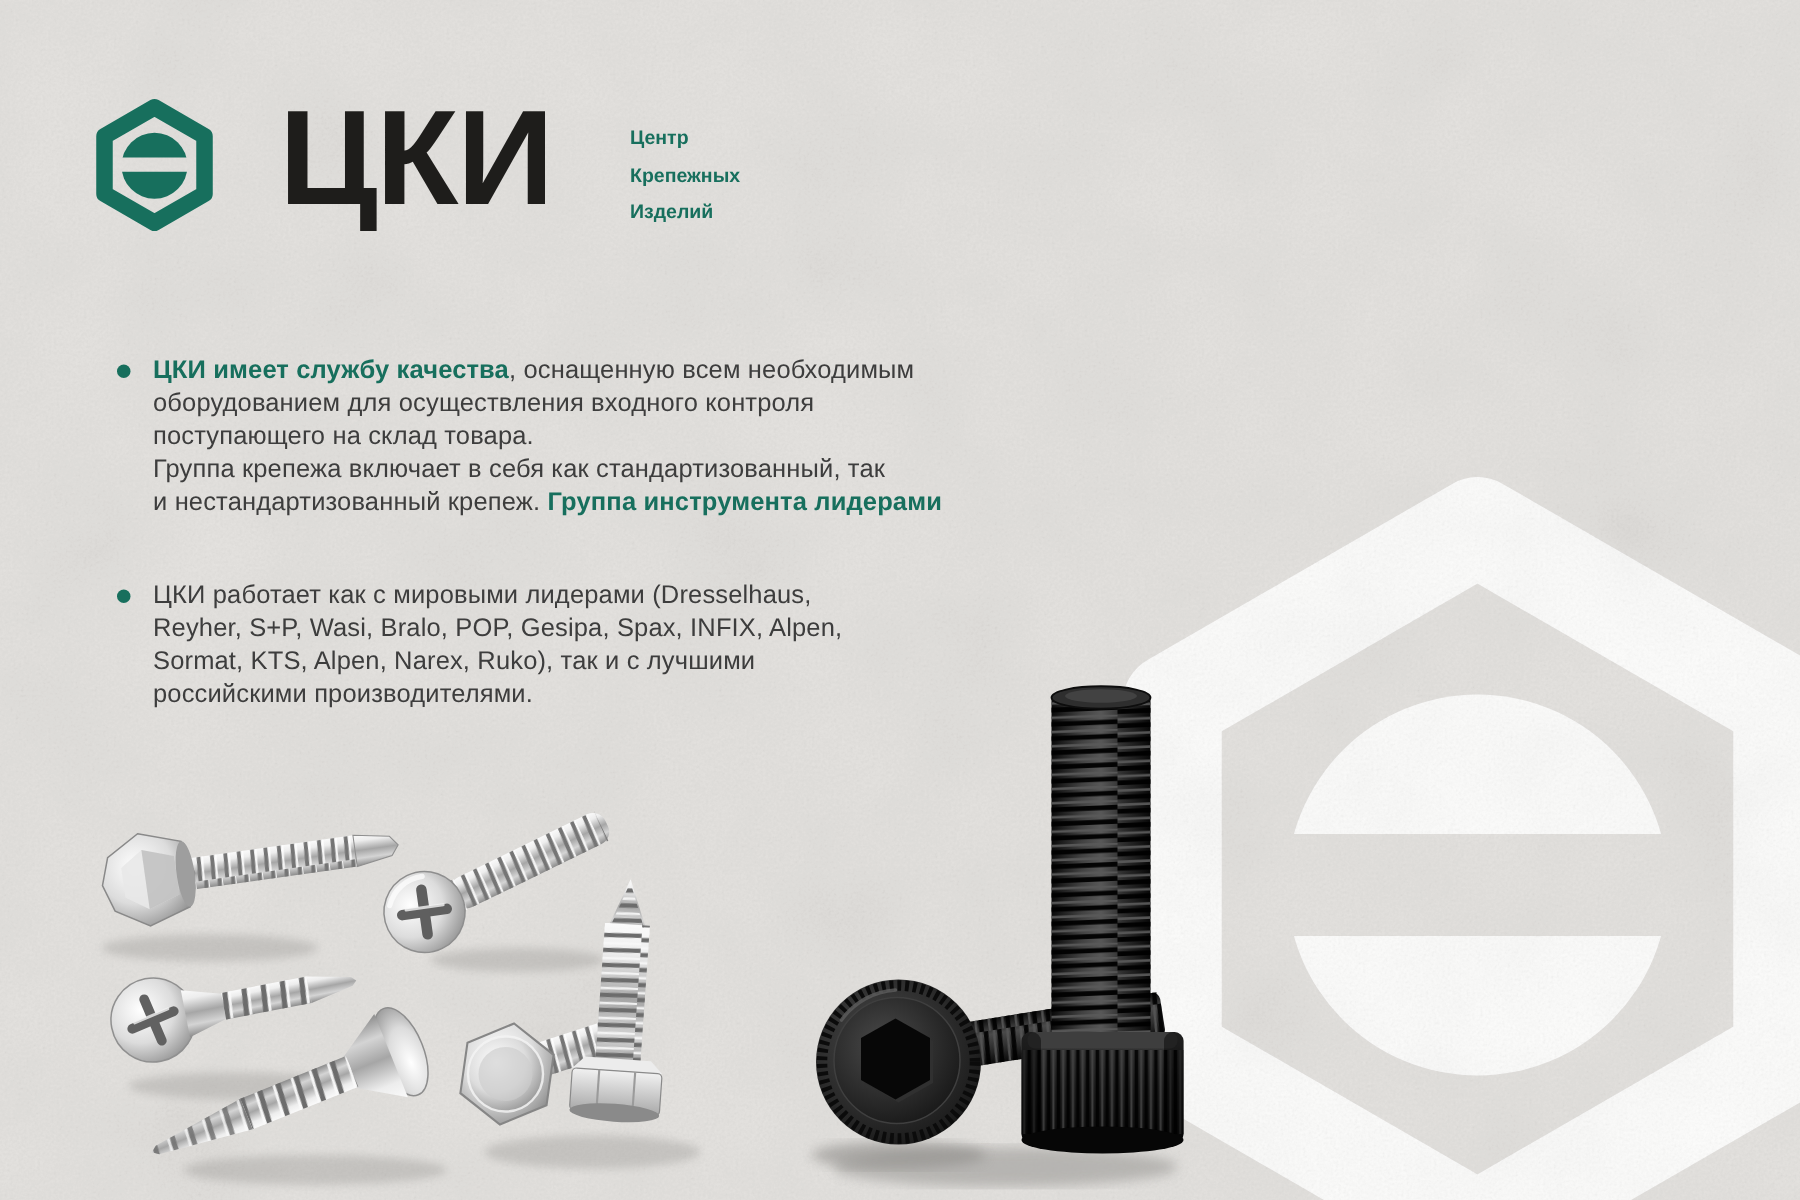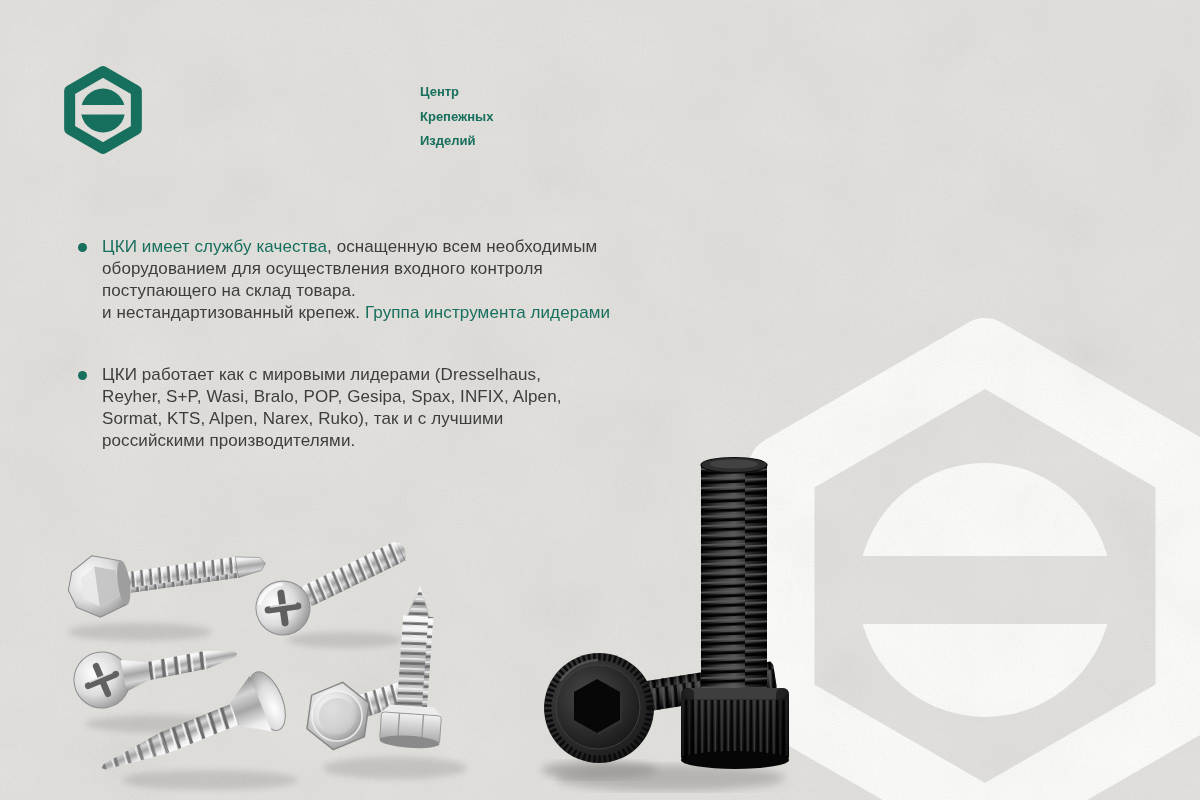--- a/index.html
+++ b/index.html
@@ -20,21 +20,21 @@
   .brand-subtitle{
     position:absolute;left:420px;top:80px;font-size:13px;line-height:24.5px;
     font-weight:700;color:var(--green,#176f5d);
   }
   
   .bullets{position:absolute;left:78px;top:236px;width:600px;color:var(--body,#3d3d3d);}
   .bullet-item{display:grid;grid-template-columns:24px 1fr;margin-bottom:40px;}
   .bullet-dot{width:9px;height:9px;border-radius:50%;background:var(--green,#176f5d);margin-top:7px;}
   .bullet-text{font-size:17px;line-height:22px;letter-spacing:.1px;}
   .bullet-line{white-space:nowrap;}
-  .hl{color:var(--green,#176f5d);font-weight:400;}
+  .hl{color:var(--green,#176f5d);font-weight:700;}
   
   .photo{position:absolute;}
   #photo-left{left:40px;top:528px;width:430px;height:272px;}
   #photo-right{left:535px;top:448px;width:265px;height:345px;}
 </style>
 </head>
 <body>
 
 <div class="slide" style="background: rgb(229, 227, 224);">
 
@@ -68,34 +68,36 @@
     <defs>
       <mask id="slotA">
         <rect x="-43" y="-47" width="86" height="94" fill="#fff"></rect>
         <rect x="-26" y="-5" width="52" height="9.5" fill="#000"></rect>
       </mask>
     </defs>
     <path d="M0,-38.5 L33.34,-19.25 L33.34,19.25 L0,38.5 L-33.34,19.25 L-33.34,-19.25 Z" fill="none" stroke="currentColor" stroke-width="11" stroke-linejoin="round"></path>
     <circle cx="0" cy="0.5" r="22" fill="currentColor" mask="url(#slotA)"></circle>
   </svg>
 
+  <div class="brand-abbr">ЦКИ</div>
 
   <div class="brand-subtitle">
     <div>Центр</div>
     <div>Крепежных</div>
     <div>Изделий</div>
   </div>
 
   <div class="bullets">
       <div class="bullet-item">
         <span class="bullet-dot"></span>
         <div class="bullet-text">
           <div class="bullet-line"><span class="hl">ЦКИ имеет службу качества</span><span>, оснащенную всем необходимым</span></div>
           <div class="bullet-line"><span>оборудованием для осуществления входного контроля</span></div>
           <div class="bullet-line"><span>поступающего на склад товара.</span></div>
+          <div class="bullet-line"><span>Группа крепежа включает в себя как стандартизованный, так</span></div>
           <div class="bullet-line"><span>и нестандартизованный крепеж. </span><span class="hl">Группа инструмента лидерами</span></div>
         </div>
       </div>
       <div class="bullet-item">
         <span class="bullet-dot"></span>
         <div class="bullet-text">
           <div class="bullet-line"><span>ЦКИ работает как с мировыми лидерами (Dresselhaus,</span></div>
           <div class="bullet-line"><span>Reyher, S+P, Wasi, Bralo, POP, Gesipa, Spax, INFIX, Alpen,</span></div>
           <div class="bullet-line"><span>Sormat, KTS, Alpen, Narex, Ruko), так и с лучшими</span></div>
           <div class="bullet-line"><span>российскими производителями.</span></div>

